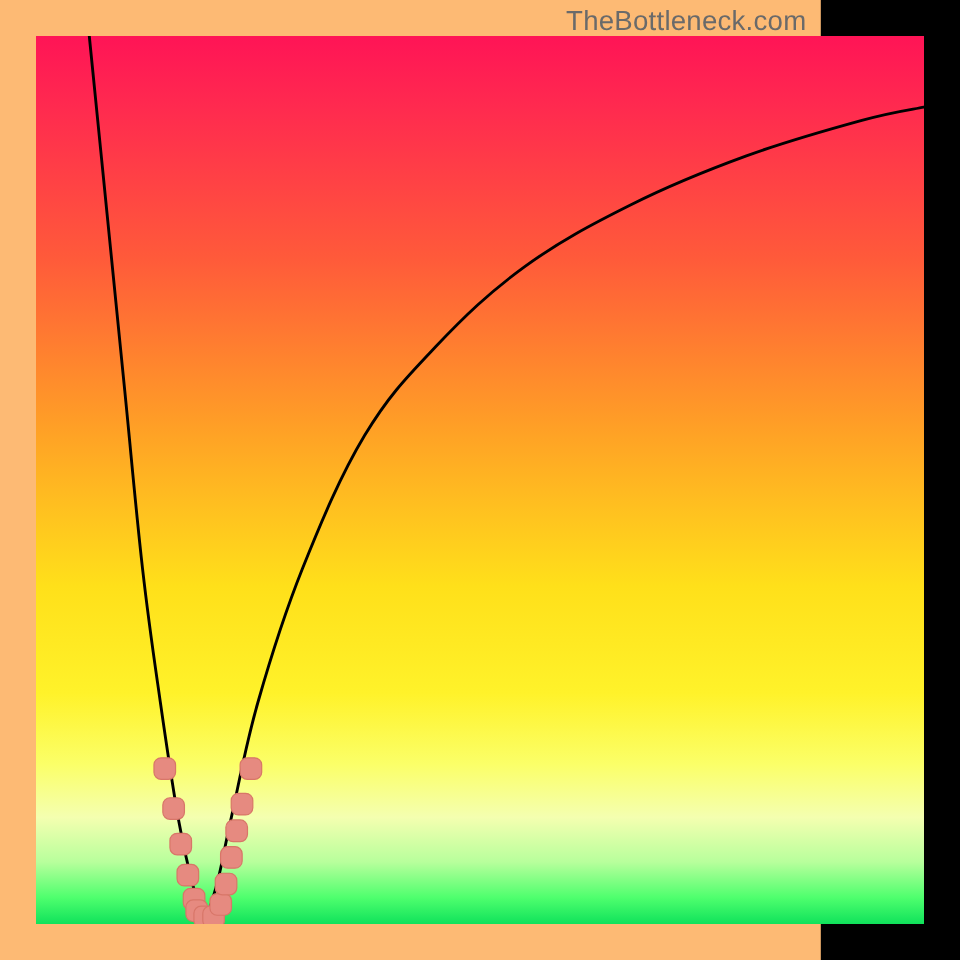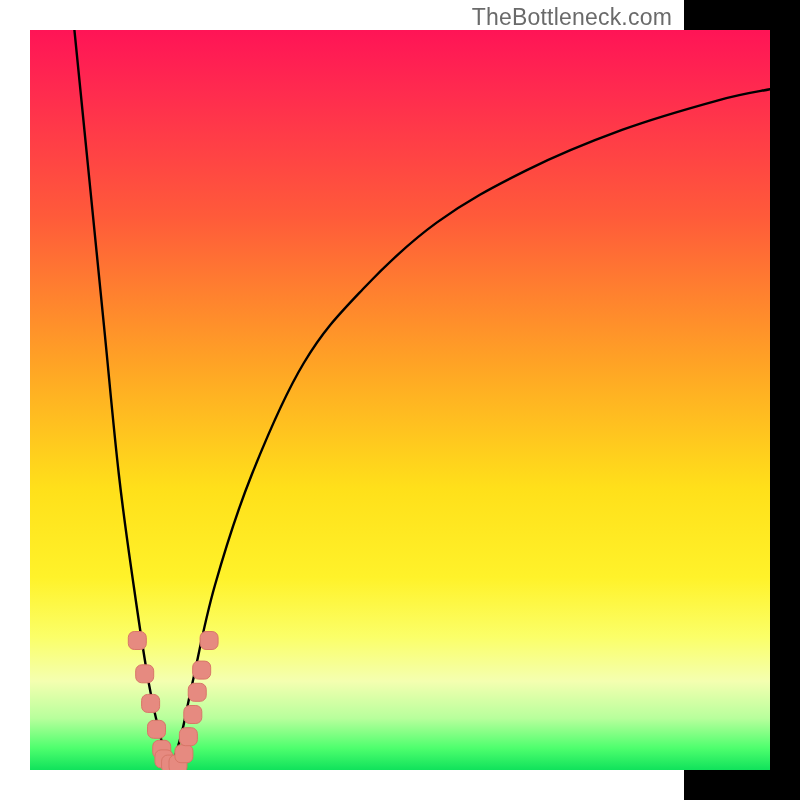--- a/index.html
+++ b/index.html
@@ -8,21 +8,21 @@
     width: 800px;
     height: 800px;
     overflow: hidden;
     background: #000;
     font-family: Arial, Helvetica, sans-serif;
   }
   .frame {
     position: relative;
     width: 684px;
     height: 800px;
-    background: #ffffff;
+    background: #fdba74;
   }
   .plot {
     position: absolute;
     left: 30px;
     top: 30px;
     width: 740px;
     height: 740px;
     overflow: hidden;
   }
   .gradient {

